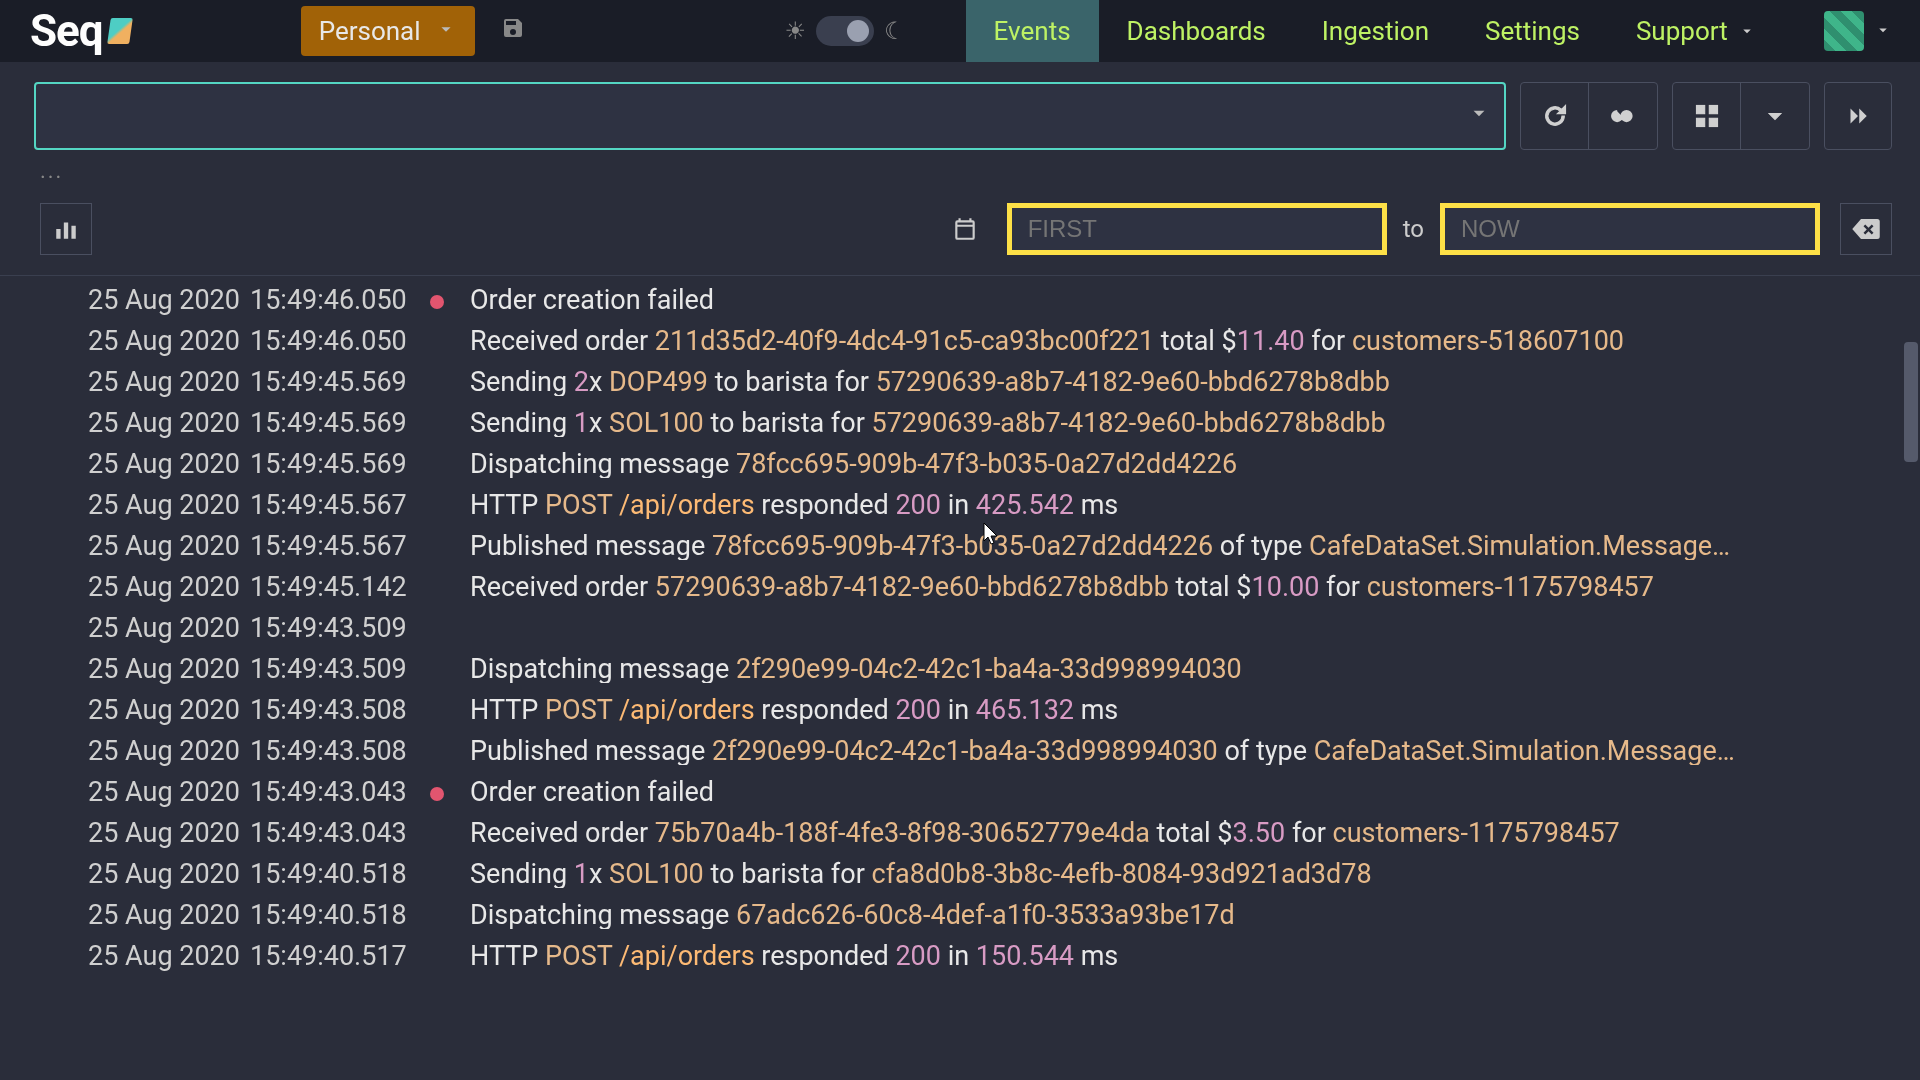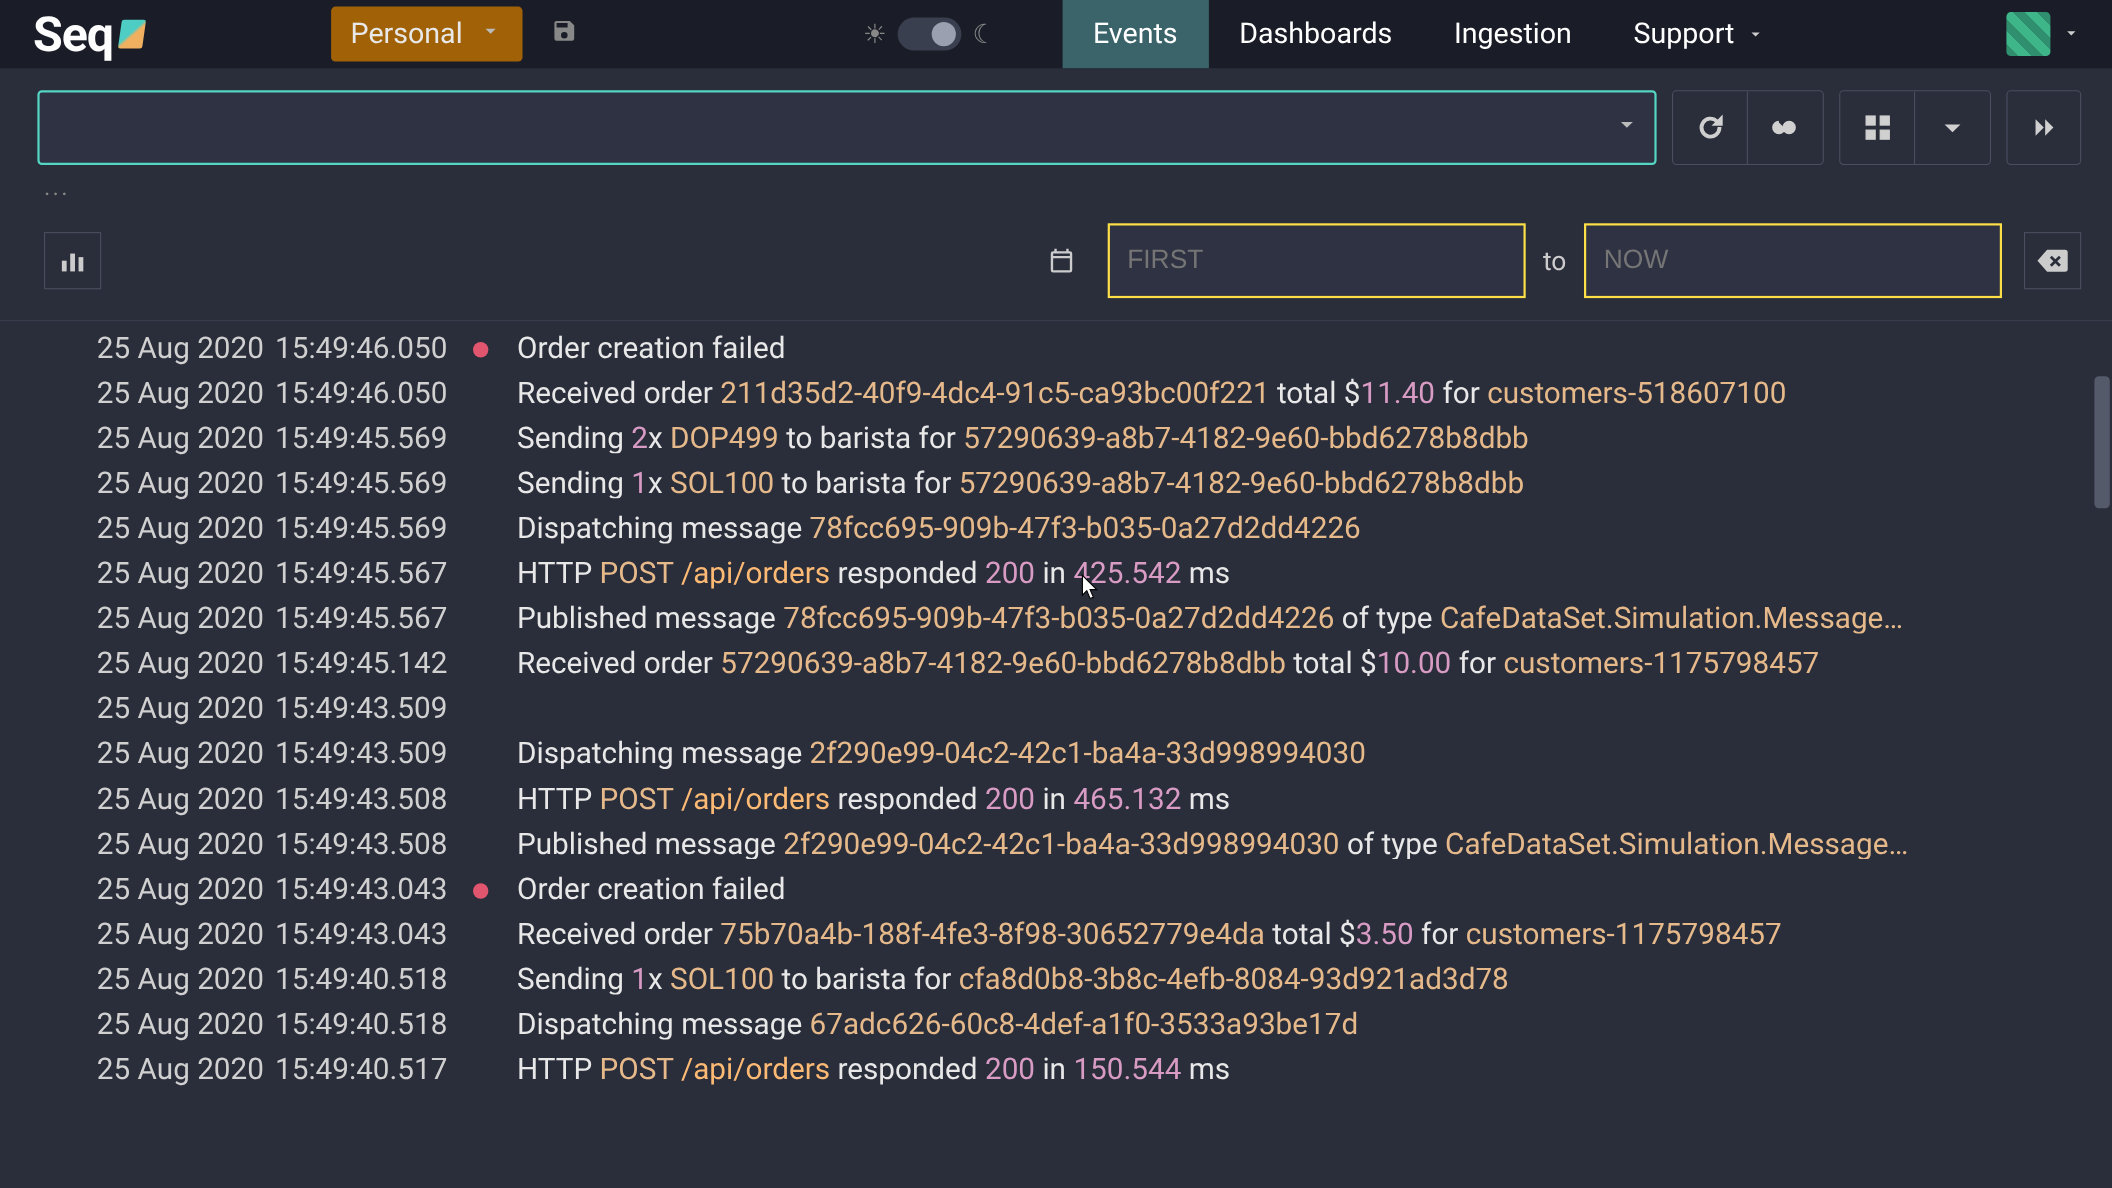--- a/index.html
+++ b/index.html
@@ -52,21 +52,21 @@
     width: 22px; height: 22px; border-radius: 50%; background: #9aa0b0;
     position: absolute; top: 4px; right: 5px;
   }
   .nav-tabs {
     margin-left: 60px;
     display: flex; align-items: stretch; height: 100%;
   }
   .nav-tab {
     padding: 0 28px;
     display: flex; align-items: center;
-    color: #ffffff; font-size: 26px;
+    color: #bef264; font-size: 26px;
   }
   .nav-tab.active { background: #3a646a; }
   .nav-tab.with-chev svg { width: 18px; height: 18px; fill: #ccc; margin-left: 10px; }
   .avatar {
     margin-left: auto;
     width: 40px; height: 40px;
     background:
       repeating-linear-gradient(45deg, #2f8f6f 0 8px, #3fb58a 8px 16px);
     border-radius: 4px;
   }
@@ -123,22 +123,22 @@
     gap: 16px;
   }
   .histogram-btn, .calendar-btn {
     width: 52px; height: 52px; border: 1px solid #4a4f60;
     display: flex; align-items: center; justify-content: center;
   }
   .histogram-btn svg, .calendar-btn svg { width: 26px; height: 26px; fill: #ccc; }
   .spacer { flex: 1; }
   .calendar-btn { border: none; }
   .range-input {
-    width: 380px; height: 68px;
-    border: 2px solid #fde047; background: #2e3242;
+    width: 380px; height: 52px;
+    border: 5px solid #fde047; background: #2e3242;
     color: #a8a8a8; font-size: 24px;
     padding: 0 16px;
     outline: none;
   }
   .range-to { color: #ccc; font-size: 24px; }
   .clear-range {
     width: 52px; height: 52px; border: 1px solid #4a4f60;
     display: flex; align-items: center; justify-content: center;
     margin-left: 4px;
   }
@@ -224,20 +224,23 @@
   <div class="nav-tabs">
     <div class="nav-tab active">
         <span>Events</span>
       </div>
     <div class="nav-tab">
         <span>Dashboards</span>
       </div>
     <div class="nav-tab">
         <span>Ingestion</span>
       </div>
+    <div class="nav-tab">
+        <span>Settings</span>
+      </div>
     <div class="nav-tab with-chev">
       <span>Support</span>
       <svg viewBox="0 0 24 24">
           <path d="M7 10l5 5 5-5z"></path>
         </svg>
     </div>
   </div>
 
   <div class="avatar"></div>
   <span class="avatar-chev">

